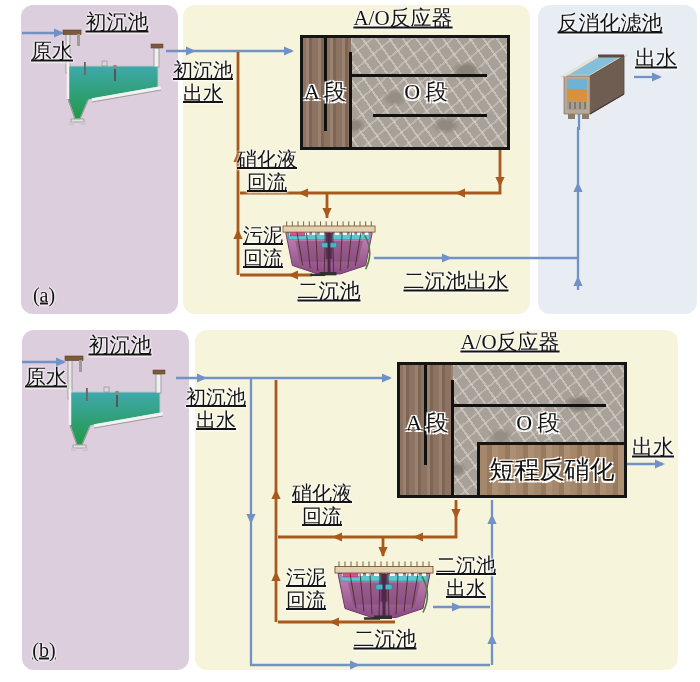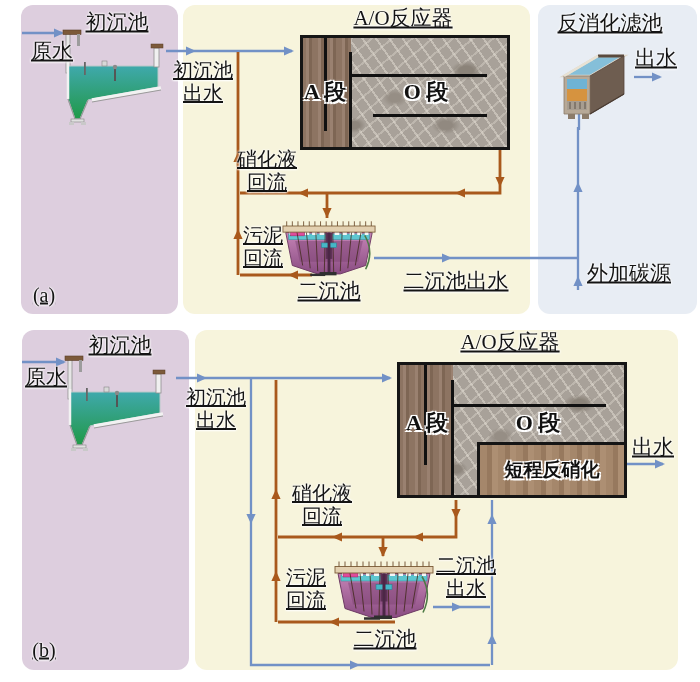--- a/index.html
+++ b/index.html
@@ -21,27 +21,27 @@
              radial-gradient(ellipse 26px 16px at 15% 20%, #8e867d 0 30%, transparent 65%),
              radial-gradient(ellipse 20px 14px at 45% 55%, #968e85 0 30%, transparent 65%),
              radial-gradient(ellipse 24px 15px at 80% 30%, #8b8379 0 30%, transparent 65%),
              radial-gradient(ellipse 22px 14px at 70% 80%, #918980 0 30%, transparent 65%),
              radial-gradient(ellipse 18px 12px at 25% 80%, #8e867d 0 30%, transparent 65%),
              repeating-linear-gradient(55deg, rgba(228,222,212,.5) 0 2px, rgba(0,0,0,0) 2px 11px),
              repeating-linear-gradient(-40deg, rgba(222,216,206,.4) 0 2px, rgba(0,0,0,0) 2px 13px);}
   .wood{position:absolute;left:0;top:0;bottom:0;
         background:repeating-linear-gradient(90deg,#8d7462 0 3px,#9a8170 3px 6px,#7e6654 6px 9px,#8d7462 9px 12px);}
   .baffle{position:absolute;background:#111;}
-  .sec-lbl{position:absolute;z-index:4;transform:translate(-50%,-50%);font-size:22px;font-weight:bold;color:#111;
+  .sec-lbl{position:absolute;z-index:4;transform:translate(-50%,-50%);font-size:22px;font-weight:normal;color:#111;
            white-space:nowrap;
            text-shadow:-1.5px -1.5px 0 #fff,1.5px -1.5px 0 #fff,-1.5px 1.5px 0 #fff,1.5px 1.5px 0 #fff,0 0 3px #fff;}
   .anammox{position:absolute;right:-3px;bottom:-3px;width:150px;height:56px;box-sizing:border-box;
            border:3px solid #151515;display:flex;flex-direction:column;align-items:center;justify-content:center;
            background:repeating-linear-gradient(90deg,#a5876b 0 7px,#97795e 7px 12px,#ad8f73 12px 18px);}
-  .anammox div{font-size:19px;line-height:22px;font-weight:bold;color:#111;white-space:nowrap;
+  .anammox div{font-size:25px;line-height:22px;font-weight:normal;color:#111;white-space:nowrap;
            text-shadow:-1.5px -1.5px 0 #fff,1.5px -1.5px 0 #fff,-1.5px 1.5px 0 #fff,1.5px 1.5px 0 #fff;}
   .two-line div{display:block;}
 </style>
 </head>
 <body>
 
 <div id="canvas">
 
   <div class="panel panel-pink" style="left:21px;top:5px;width:157px;height:309px;"></div>
   <div class="panel panel-cream" style="left:183px;top:5px;width:347px;height:309px;"></div>
@@ -301,21 +301,20 @@
       <div>回流</div>
   </div>
   <div class="lbl two-line" style="left:263px;top:247px;">
     <div>污泥</div>
       <div>回流</div>
   </div>
   <div class="lbl t21" style="left:329px;top:291px;">二沉池</div>
   <div class="lbl t21" style="left:610px;top:23px;">反消化滤池</div>
   <div class="lbl t21" style="left:456px;top:281px;">二沉池出水</div>
   <div class="lbl t21" style="left:656px;top:58px;">出水</div>
-  <div class="lbl t21" style="left:629px;top:273px;">外加碳源</div>
   <div class="lbl" style="left:44px;top:295px;">(a)</div>
 
   <div class="lbl t21" style="left:120px;top:345px;">初沉池</div>
   <div class="lbl t21" style="left:46px;top:377px;">原水</div>
   <div class="lbl two-line" style="left:216px;top:409px;">
     <div>初沉池</div>
       <div>出水</div>
   </div>
   <div class="lbl t21" style="left:510px;top:342px;">A/O反应器</div>
   <div class="sec-lbl" style="left:427px;top:423px;">A 段</div>

